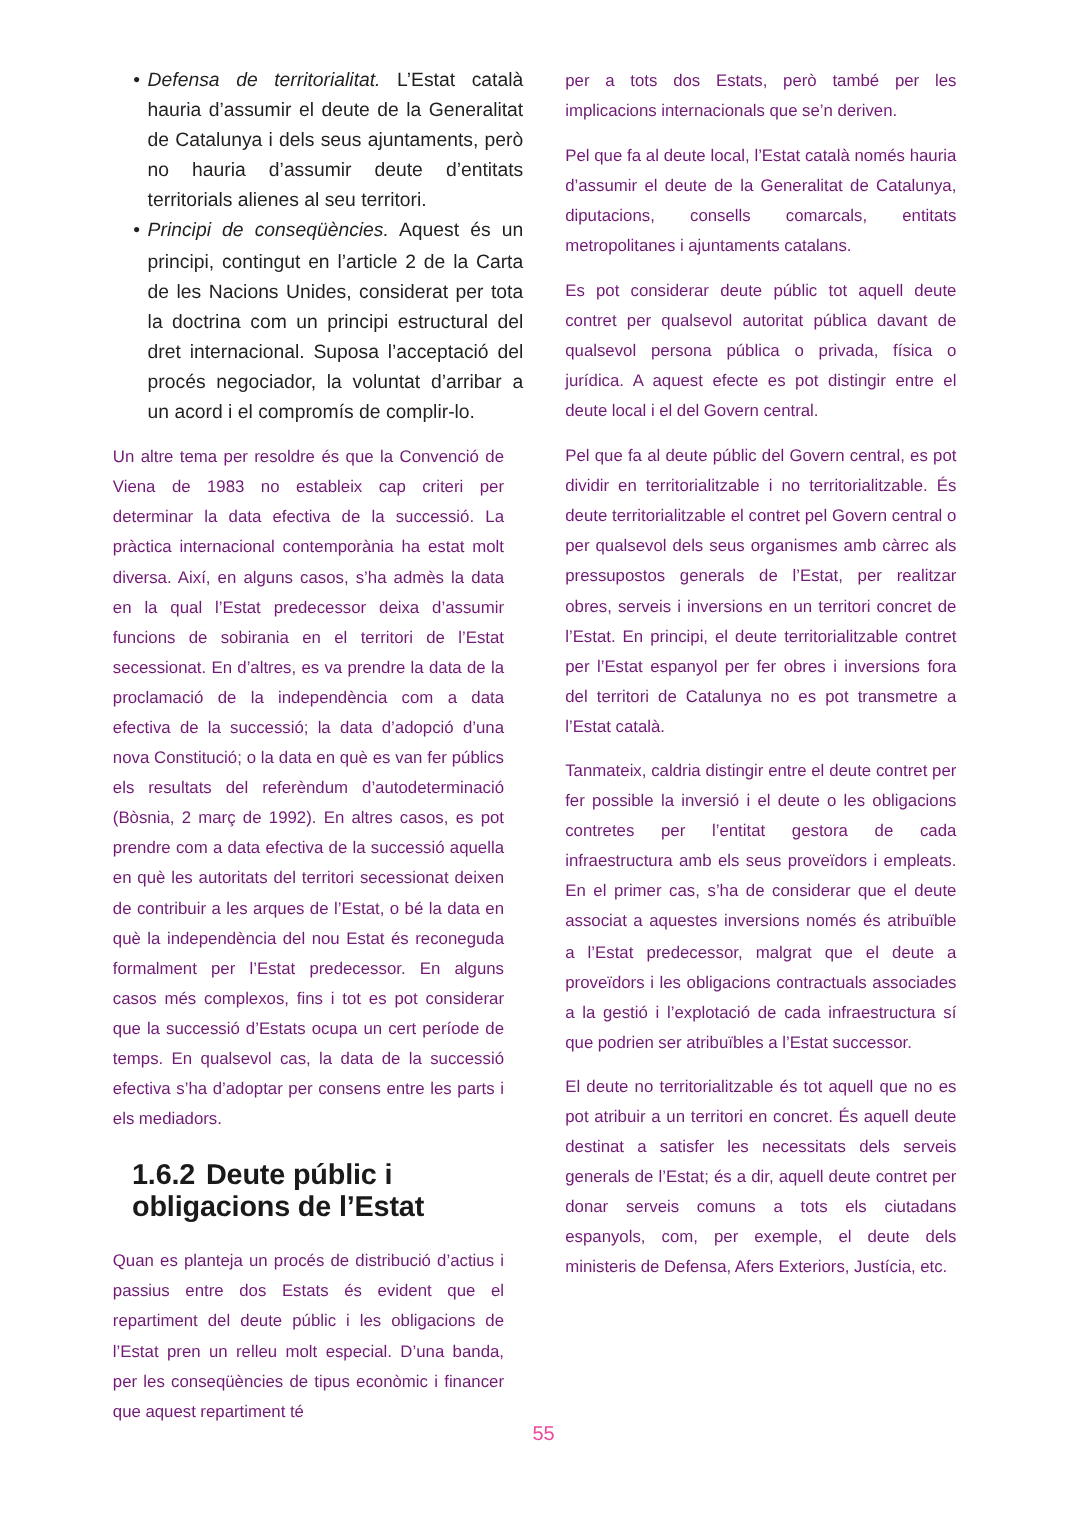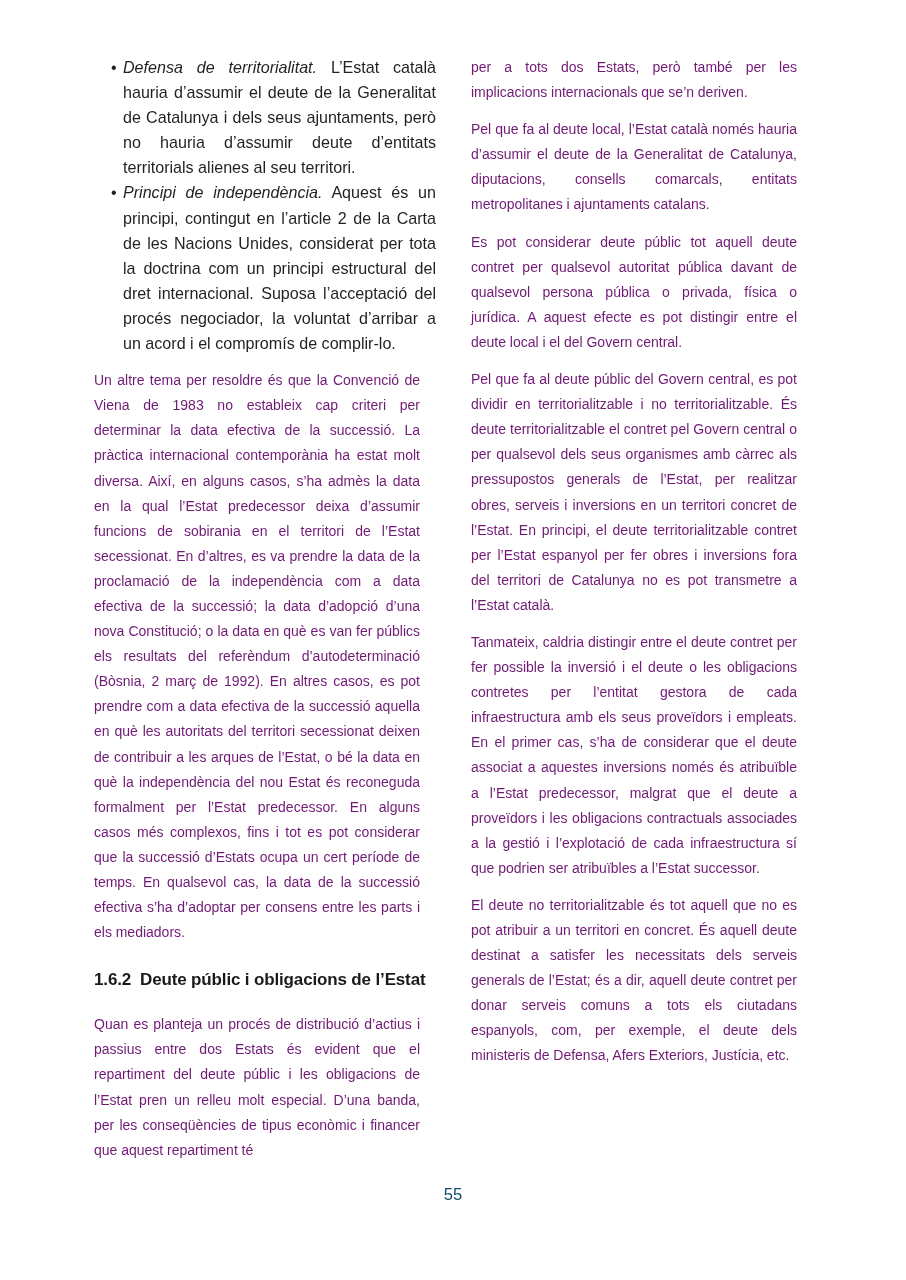--- a/index.html
+++ b/index.html
@@ -76,59 +76,59 @@
     top: 0;
     font-size: 16.1px;
     line-height: 25.1px;
   }
 
   .term {
     font-style: italic;
   }
 
   h2.section-heading {
-    margin: 22px 0 19px 0;
-    font-size: 17px;
+    margin: 22px 0 19px 16px;
+    font-size: 24px;
     line-height: 26px;
     font-weight: bold;
     color: #1a1a1a;
     text-align: left;
     letter-spacing: -0.15px;
   }
 
   h2.section-heading .num {
     margin-right: 9px;
   }
 
   .page-number {
     position: absolute;
     left: 0;
     right: 0;
     top: 1185px;
     text-align: center;
     font-size: 16.6px;
     line-height: 20px;
-    color: #0c4a6e;
+    color: #ec4899;
   }
 </style>
 </head>
 <body>
 
 <div class="page">
 
   <div class="columns">
 
     <div class="col">
 
       <ul class="principles">
         <li>
           <span class="bullet">•</span><span class="term">Defensa de territorialitat.</span><span> L’Estat català hauria d’assumir el deute de la Generalitat de Catalunya i dels seus ajuntaments, però no hauria d’assumir deute d’entitats territorials alienes al seu territori.</span>
         </li>
         <li>
-          <span class="bullet">•</span><span class="term">Principi de independència.</span><span> Aquest és un principi, contingut en l’article 2 de la Carta de les Nacions Unides, considerat per tota la doctrina com un principi estructural del dret internacional. Suposa l’acceptació del procés negociador, la voluntat d’arribar a un acord i el compromís de complir-lo.</span>
+          <span class="bullet">•</span><span class="term">Principi de conseqüències.</span><span> Aquest és un principi, contingut en l’article 2 de la Carta de les Nacions Unides, considerat per tota la doctrina com un principi estructural del dret internacional. Suposa l’acceptació del procés negociador, la voluntat d’arribar a un acord i el compromís de complir-lo.</span>
         </li>
       </ul>
 
       <p class="body-text">Un altre tema per resoldre és que la Convenció de Viena de 1983 no estableix cap criteri per determinar la data efectiva de la successió. La pràctica internacional contemporània ha estat molt diversa. Així, en alguns casos, s’ha admès la data en la qual l’Estat predecessor deixa d’assumir funcions de sobirania en el territori de l’Estat secessionat. En d’altres, es va prendre la data de la proclamació de la independència com a data efectiva de la successió; la data d’adopció d’una nova Constitució; o la data en què es van fer públics els resultats del referèndum d’autodeterminació (Bòsnia, 2 març de 1992). En altres casos, es pot prendre com a data efectiva de la successió aquella en què les autoritats del territori secessionat deixen de contribuir a les arques de l’Estat, o bé la data en què la independència del nou Estat és reconeguda formalment per l’Estat predecessor. En alguns casos més complexos, fins i tot es pot considerar que la successió d’Estats ocupa un cert període de temps. En qualsevol cas, la data de la successió efectiva s’ha d’adoptar per consens entre les parts i els mediadors.</p>
 
       <h2 class="section-heading"><span class="num">1.6.2</span><span>Deute públic i obligacions de l’Estat</span></h2>
 
       <p class="body-text">Quan es planteja un procés de distribució d’actius i passius entre dos Estats és evident que el repartiment del deute públic i les obligacions de l’Estat pren un relleu molt especial. D’una banda, per les conseqüències de tipus econòmic i financer que aquest repartiment té</p>
 
     </div>

